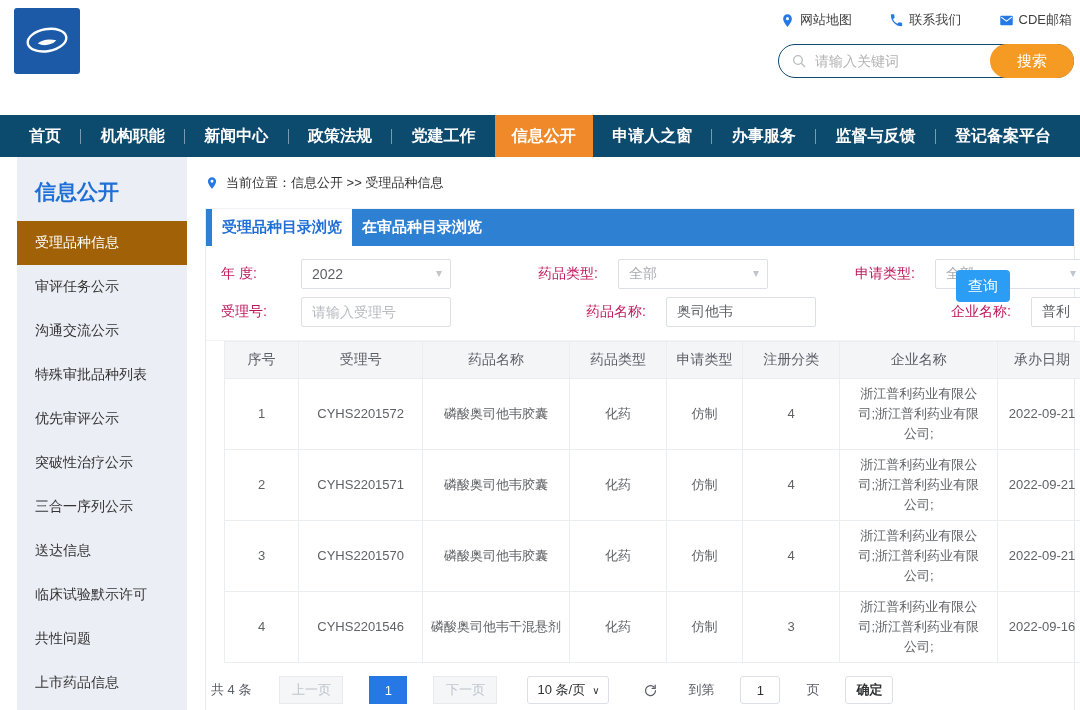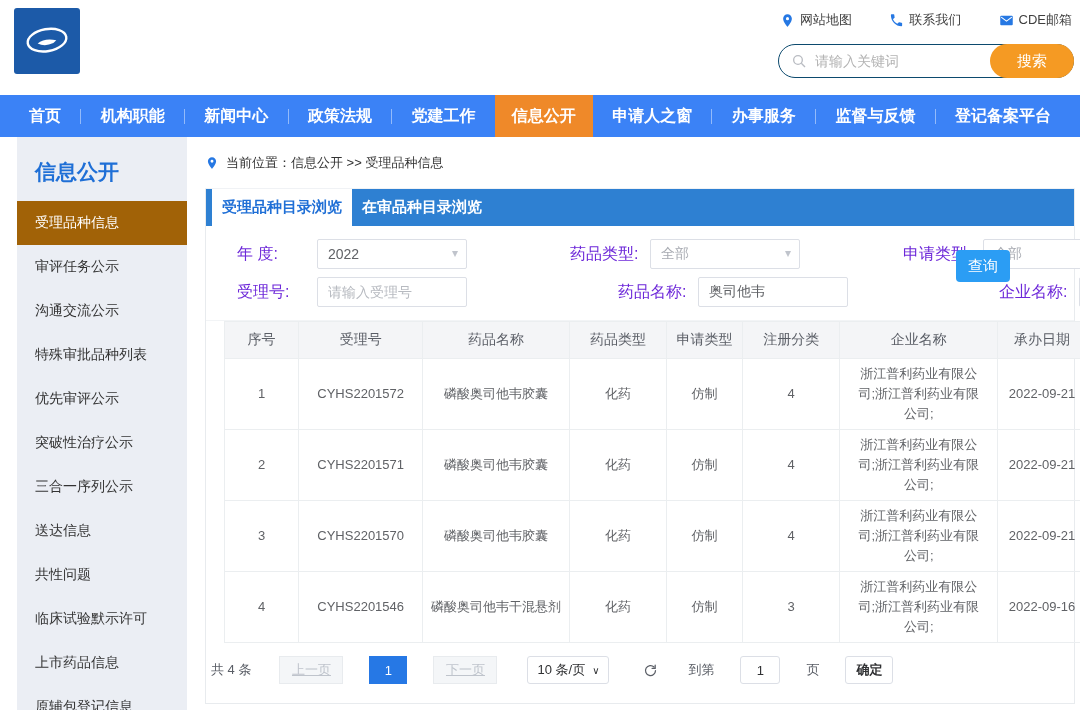--- a/index.html
+++ b/index.html
@@ -24,22 +24,22 @@
             background:#fff; display:flex; align-items:center; padding:0 90px 0 12px; }
   .search svg { width:16px; height:16px; flex:0 0 auto; }
   .search input { border:none; outline:none; flex:1; min-width:0; font-size:14px; color:#333;
                   margin-left:8px; background:transparent; font-family:inherit; }
   .search input::placeholder { color:#b3b3b3; }
   .search-btn { position:absolute; right:-1px; top:-1px; height:34px; width:84px; border:none;
                 border-radius:17px; background:#f59a23; color:#fff; font-size:15px;
                 cursor:pointer; font-family:inherit; }
 
   
-  .navbar { height:42px; background:#3b82f6; display:flex; align-items:stretch;
-            justify-content:space-between; padding:0 12px; }
+  .navbar { height:42px; background:#0c4a6e; display:flex; align-items:stretch;
+            justify-content:space-between; padding:0 12px;margin-top:20px; }
   .nav-item { display:flex; align-items:center; padding:0 17px; color:#fff; font-size:16px;
               font-weight:bold; text-decoration:none; cursor:pointer; white-space:nowrap; }
   .nav-item.active { background:#ef8929; }
   .nav-sep { width:1px; height:15px; background:rgba(255,255,255,.45); align-self:center; }
 
   
   .main { display:flex; height:573px; padding-left:17px; }
 
   .sidebar { width:170px; background:#ebeef4; height:100%; }
   .sidebar-title { font-size:21px; font-weight:bold; color:#1f6fd6; padding:21px 0 15px 18px; }
@@ -55,21 +55,21 @@
   .tabbar { height:37px; background:#2e80d2; display:flex; padding-left:6px; }
   .tab { width:140px; display:flex; align-items:center; justify-content:center; color:#fff;
          font-size:15px; font-weight:bold; cursor:pointer; }
   .tab.active { background:#fff; color:#1f6fd6; }
 
   
   .filters { position:relative; padding:13px 90px 13px 13px; border-bottom:1px solid #f2f4f6; }
   .filter-row { display:flex; align-items:center; }
   .filter-row + .filter-row { margin-top:8px;gap:48px; }
   .fgroup { display:flex; align-items:center; }
-  .flabel { width:82px; font-size:16px; color:#6d28d9; padding-left:2px;margin-left:16px; }
+  .flabel { width:82px; font-size:14px; color:#be185d; padding-left:2px; }
   .fctrl { width:150px; height:30px; margin-right:85px; }
   .fgroup:last-child .fctrl { margin-right:0; }
   .select-box { position:relative; width:150px; height:30px; border:1px solid #dcdfe6; border-radius:2px;
                 background:#fff; display:flex; align-items:center; padding:0 22px 0 10px; cursor:pointer; }
   .select-box .val { font-size:14px; color:#a8abb2; }
   .select-box.filled .val { color:#606266; }
   .caret { position:absolute; right:8px; top:6px; color:#c0c4cc; font-size:12px; }
   .finput { width:150px; height:30px; border:1px solid #dcdfe6; border-radius:2px; padding:0 10px;
             font-size:14px; color:#606266; outline:none; font-family:inherit; }
   .finput::placeholder { color:#b7bac0; }
@@ -84,21 +84,21 @@
   td { height:71px; font-size:13px; color:#606266; border:1px solid #ebeef0; text-align:center;
        padding:4px 6px; line-height:1.55; }
   td.company { padding:4px 12px; word-break:break-all; }
 
   
   .pagination { display:flex; align-items:center; gap:26px; margin:13px 3px 18px 5px;
                 font-size:13px; color:#5a5e66; }
   .pg-total { margin-right:2px; }
   .pg-btn { min-width:64px; height:28px; background:#f4f6f8; border:1px solid #e8ebee; color:#bfc4cc;
             font-size:13px; display:flex; align-items:center; justify-content:center; cursor:default;
-            font-family:inherit;text-decoration:underline; }
+            font-family:inherit; }
   .pg-num { width:38px; height:28px; background:#2678e5; color:#fff; border:none; font-size:13px;
             display:flex; align-items:center; justify-content:center; cursor:pointer; }
   .size-select { height:28px; border:1px solid #dcdfe6; border-radius:3px; background:#fff;
                  display:flex; align-items:center; gap:7px; padding:0 9px; color:#303133;
                  cursor:pointer; margin-left:4px; }
   .ssel-caret { font-size:10px; color:#303133; }
   .refresh { margin:0 4px 0 8px; display:flex; cursor:pointer; }
   .refresh svg { width:15px; height:15px; }
   .goto-input { width:40px; height:28px; border:1px solid #dcdfe6; border-radius:3px;
                 text-align:center; font-size:13px; color:#303133; outline:none; font-family:inherit; }
@@ -176,22 +176,22 @@
   <div class="sidebar">
     <div class="sidebar-title">信息公开</div>
     <div class="side-item active">受理品种信息</div>
     <div class="side-item">审评任务公示</div>
     <div class="side-item">沟通交流公示</div>
     <div class="side-item">特殊审批品种列表</div>
     <div class="side-item">优先审评公示</div>
     <div class="side-item">突破性治疗公示</div>
     <div class="side-item">三合一序列公示</div>
     <div class="side-item">送达信息</div>
+    <div class="side-item">临床试验默示许可</div>
     <div class="side-item">共性问题</div>
-    <div class="side-item">临床试验默示许可</div>
     <div class="side-item">上市药品信息</div>
     <div class="side-item">原辅包登记信息</div>
   </div>
 
   <div class="content">
     <div class="breadcrumb">
       <svg viewBox="0 0 24 24">
         <path d="M12 2C8.1 2 5 5.1 5 9c0 5.2 7 13 7 13s7-7.8 7-13c0-3.9-3.1-7-7-7zm0 9.5A2.5 2.5 0 1 1 12 6.5a2.5 2.5 0 0 1 0 5z" fill="#2678e3"></path>
       </svg>
       <span>当前位置：信息公开 &gt;&gt; 受理品种信息</span>

